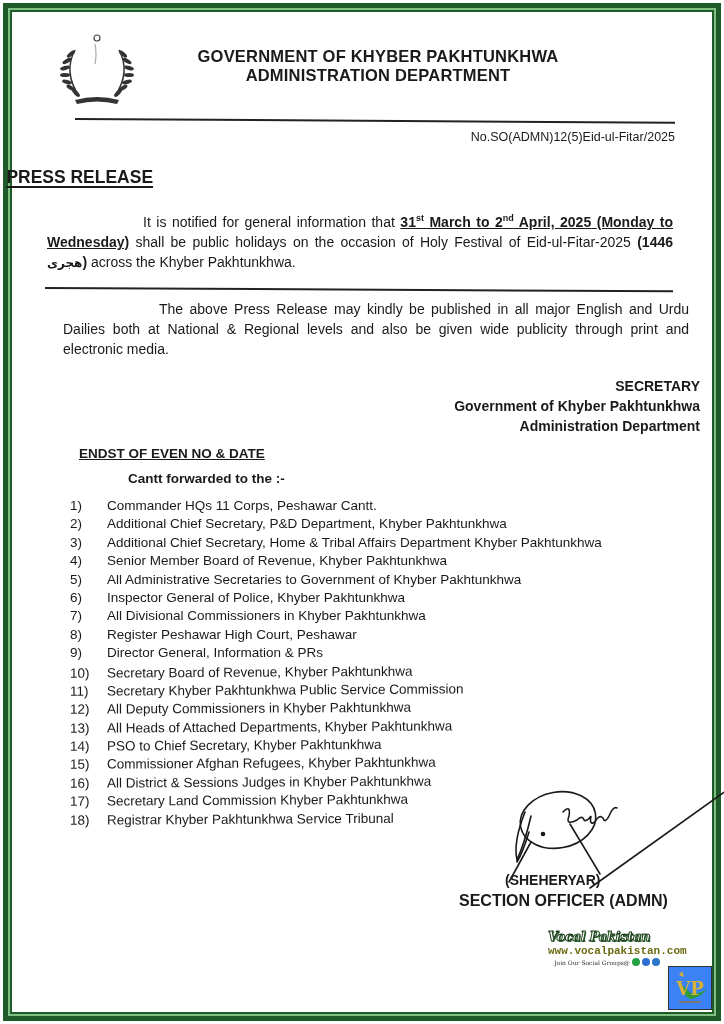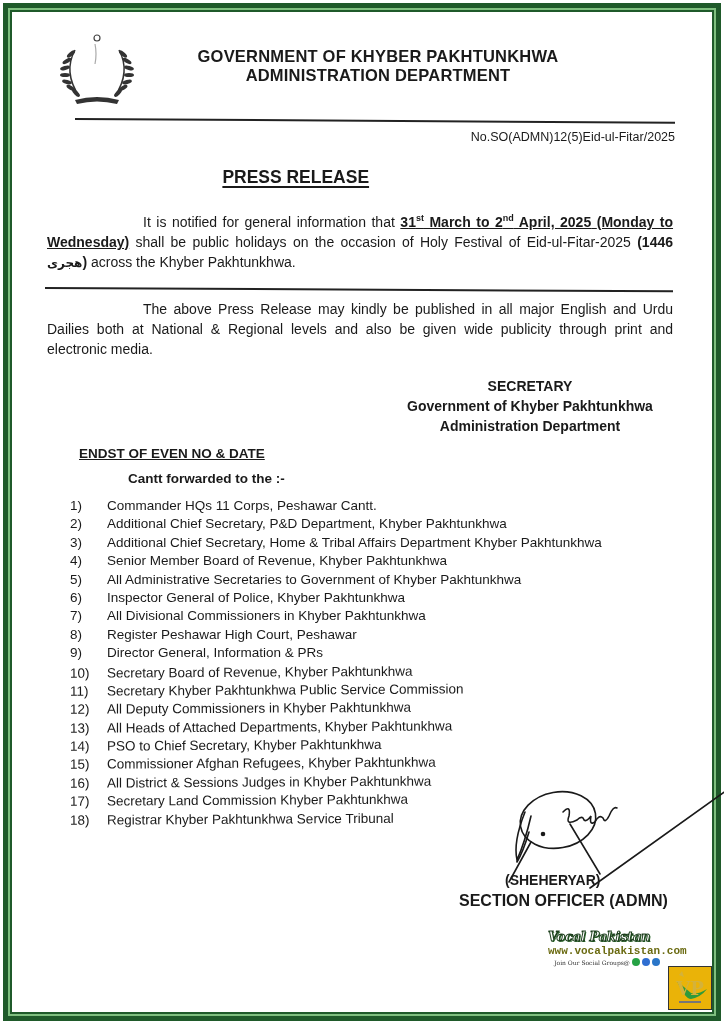--- a/index.html
+++ b/index.html
@@ -21,35 +21,35 @@
     .hdr1 { left: 178px; top: 47px; width: 400px; text-align: center; font-weight: bold;
       font-size: 16.5px; letter-spacing: 0.2px; }
     .hdr2 { left: 178px; top: 66px; width: 400px; text-align: center; font-weight: bold;
       font-size: 16.5px; letter-spacing: 0.2px; }
     .rule { height: 2px; background: #222; }
     .rule1 { left: 75px; top: 118px; width: 600px; transform: rotate(0.35deg); transform-origin: left; }
     .rule2 { left: 45px; top: 287px; width: 628px; transform: rotate(0.3deg); transform-origin: left; }
 
     .refno { right: 49px; top: 129px; text-align: right; font-size: 12.5px; line-height: 16px; }
 
-    .title { left: 0; width: 592px; top: 166px; text-align: center; font-weight: bold;
+    .title { left: 0; width: 592px; top: 166px; font-weight: bold;
       font-size: 19px; }
     .title span { text-decoration: underline; text-decoration-thickness: 2px; text-underline-offset: 3px;
       transform: scaleX(0.92); display: inline-block; }
 
     .para { left: 47px; width: 626px; font-size: 14px; line-height: 20px; text-align: justify;
       font-family: "Liberation Sans Narrow", "Liberation Sans", sans-serif; }
     .para1 { top: 212px; }
-    .para2 { top: 299px; }
+    .para2 { top: 299px; margin-left: 16px; }
     .indent { display: inline-block; width: 96px; }
     .u-bold { font-weight: bold; text-decoration: underline; }
     .b { font-weight: bold; }
     sup { font-size: 9px; line-height: 0; }
 
-    .sig-block { left: 360px; width: 340px; top: 376px; text-align: center; font-weight: bold;
+    .sig-block { left: 360px; width: 340px; top: 376px; text-align: right; font-weight: bold;
       font-size: 14px; line-height: 20px; }
 
     .endst { left: 79px; top: 446px; font-weight: bold; font-size: 13.5px; text-decoration: underline; }
     .copyfw { left: 128px; top: 471px; font-weight: bold; font-size: 13.5px; }
 
     .list { left: 70px; top: 497px; width: 600px; font-size: 13.5px; }
     .list-item { display: flex; height: 18.4px; line-height: 18.4px; }
     .list-num { width: 37px; }
     .list-text { flex: 1; white-space: nowrap; }
 
@@ -61,21 +61,21 @@
     .wm-box { left: 548px; top: 921px; width: 118px; height: 44px; text-align: left; margin-top: 8px; }
     .wm-name { font-family: "DejaVu Serif", serif; font-style: italic; font-weight: bold; font-size: 13px;
       color: #fff; -webkit-text-stroke: 1px #1b3d1b; text-shadow: 1px 1px 0 #2a6b2a; letter-spacing: -0.3px; }
     .wm-url { font-family: Liberation Mono, monospace; font-weight: bold; font-size: 11px; color: #6b6b12; margin-top: 1px; }
     .wm-join { font-family: "DejaVu Serif", serif; font-size: 6px; color: #333; margin-top: 1px;
       display: flex; align-items: center; justify-content: center; gap: 2px; }
     .soc { display: inline-block; width: 8px; height: 8px; border-radius: 50%; }
     .soc.wa { background: #25a244; }
     .soc.fb { background: #2f6ed1; }
     .soc.li { background: #2a76c8; }
-    .wm-logo { left: 668px; top: 966px; width: 44px; height: 44px; background: #eab308; border: 1px solid #333; }
+    .wm-logo { left: 668px; top: 966px; width: 44px; height: 44px; background: #3b82f6; border: 1px solid #333; }
   </style>
 </head>
 <body>
 
 <div class="frame-outer"></div>
 <div class="frame-gap"></div>
 <div class="frame-inner"></div>
 
 <div class="abs logo">
   <svg width="85" height="78" viewBox="0 0 85 78">

